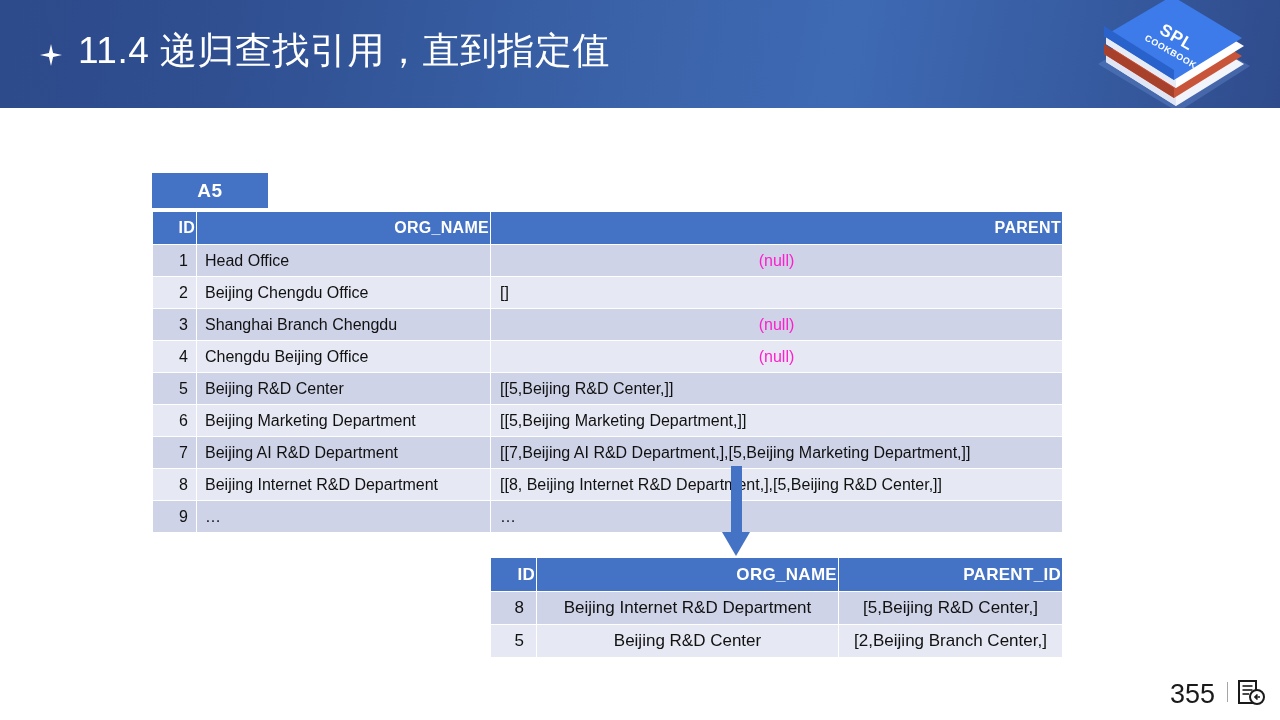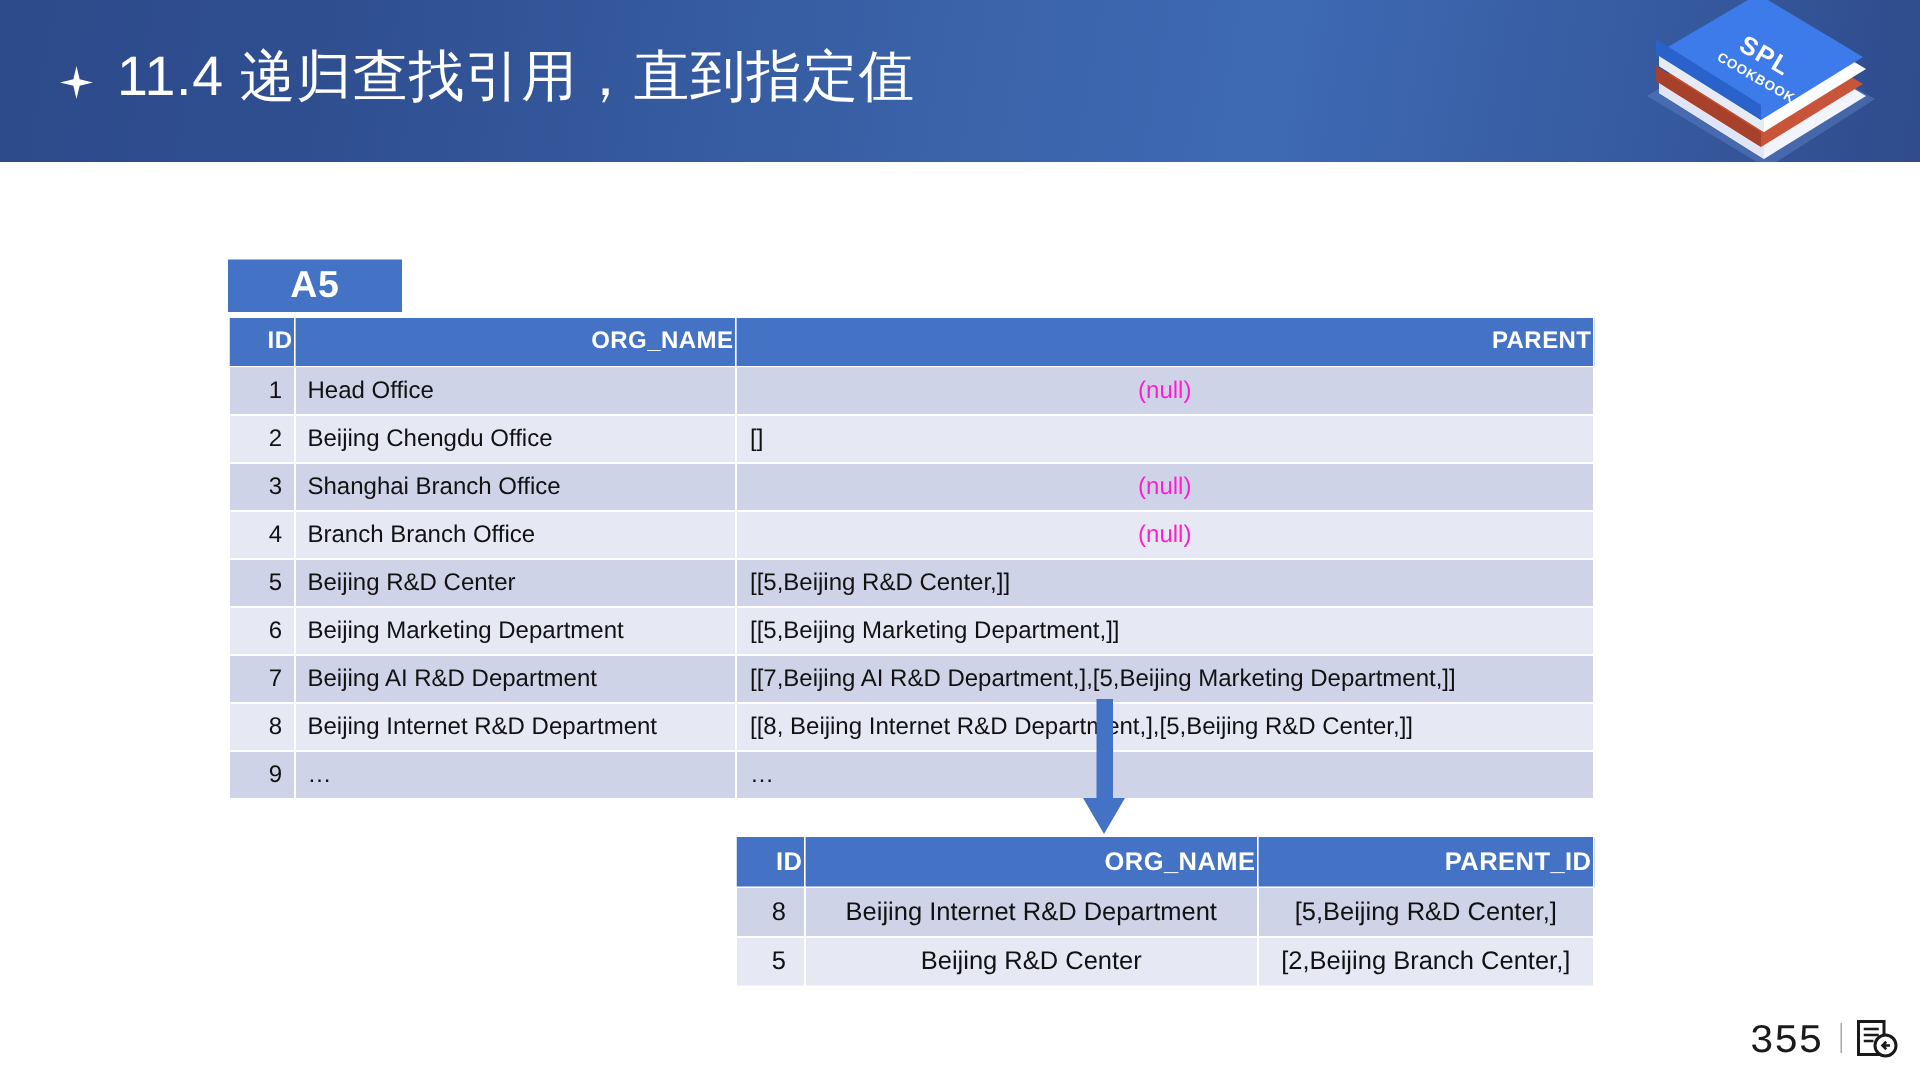--- a/index.html
+++ b/index.html
@@ -58,21 +58,21 @@
 
   
   #a5-label {
     position: absolute;
     left: 152px;
     top: 173px;
     width: 116px;
     height: 35px;
     background: #4472c4;
     color: #ffffff;
-    font-size: 25px;
+    font-size: 19px;
     font-weight: bold;
     display: flex;
     align-items: center;
     justify-content: center;
     letter-spacing: 0.5px;
   }
 
   
   .grid-table {
     position: absolute;
@@ -133,21 +133,21 @@
     height: 92px;
   }
 
   
   #page-number {
     position: absolute;
     right: 65px;
     bottom: 10px;
     font-size: 27px;
     color: #1a1a1a;
-    font-family: Liberation Mono, monospace;
+    font-family: Liberation Sans, sans-serif;
   }
   #footer-divider {
     position: absolute;
     right: 52px;
     bottom: 18px;
     width: 1px;
     height: 20px;
     background: #a6a6a6;
   }
   #footer-doc-icon {
@@ -215,26 +215,26 @@
         <td class="cell-name">Head Office</td>
         <td class="cell-parent is-null">(null)</td>
       </tr>
       <tr class="row-even">
         <td class="cell-id">2</td>
         <td class="cell-name">Beijing Chengdu Office</td>
         <td class="cell-parent align-left">[]</td>
       </tr>
       <tr class="row-odd">
         <td class="cell-id">3</td>
-        <td class="cell-name">Shanghai Branch Office</td>
+        <td class="cell-name">Shanghai Branch Chengdu</td>
         <td class="cell-parent is-null">(null)</td>
       </tr>
       <tr class="row-even">
         <td class="cell-id">4</td>
-        <td class="cell-name">Branch Branch Office</td>
+        <td class="cell-name">Chengdu Beijing Office</td>
         <td class="cell-parent is-null">(null)</td>
       </tr>
       <tr class="row-odd">
         <td class="cell-id">5</td>
         <td class="cell-name">Beijing R&amp;D Center</td>
         <td class="cell-parent align-left">[[5,Beijing R&amp;D Center,]]</td>
       </tr>
       <tr class="row-even">
         <td class="cell-id">6</td>
         <td class="cell-name">Beijing Marketing  Department</td>

